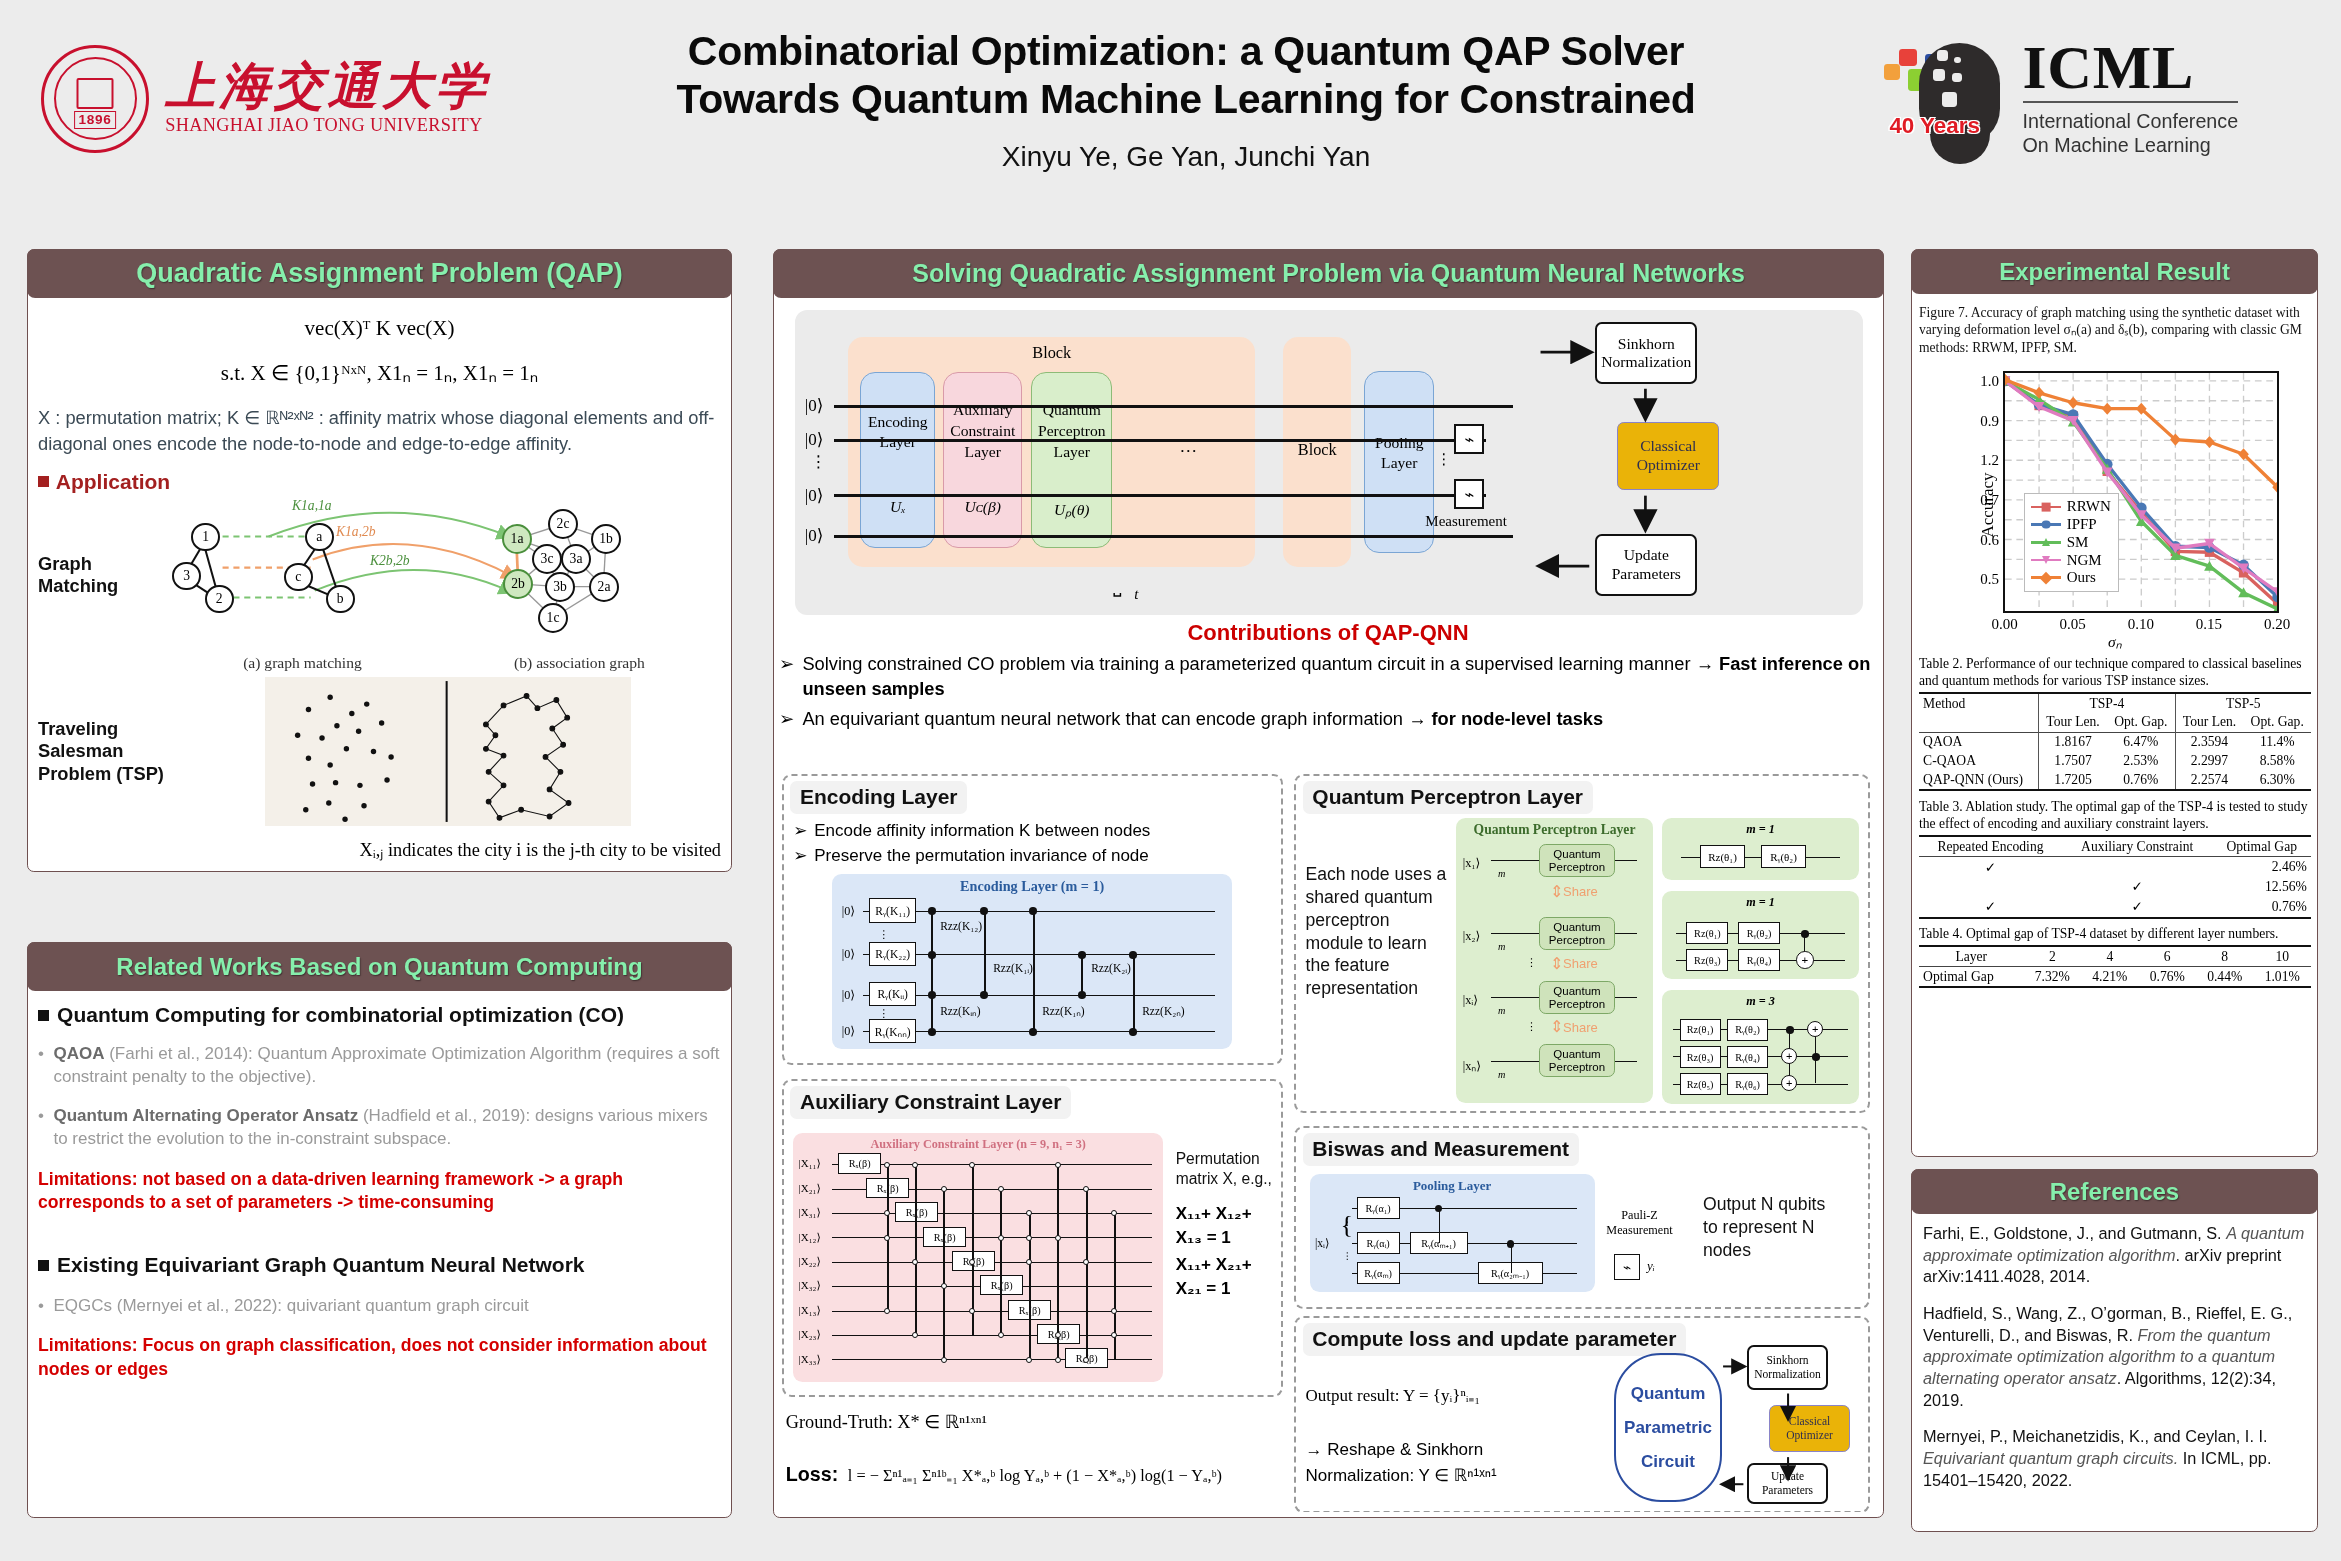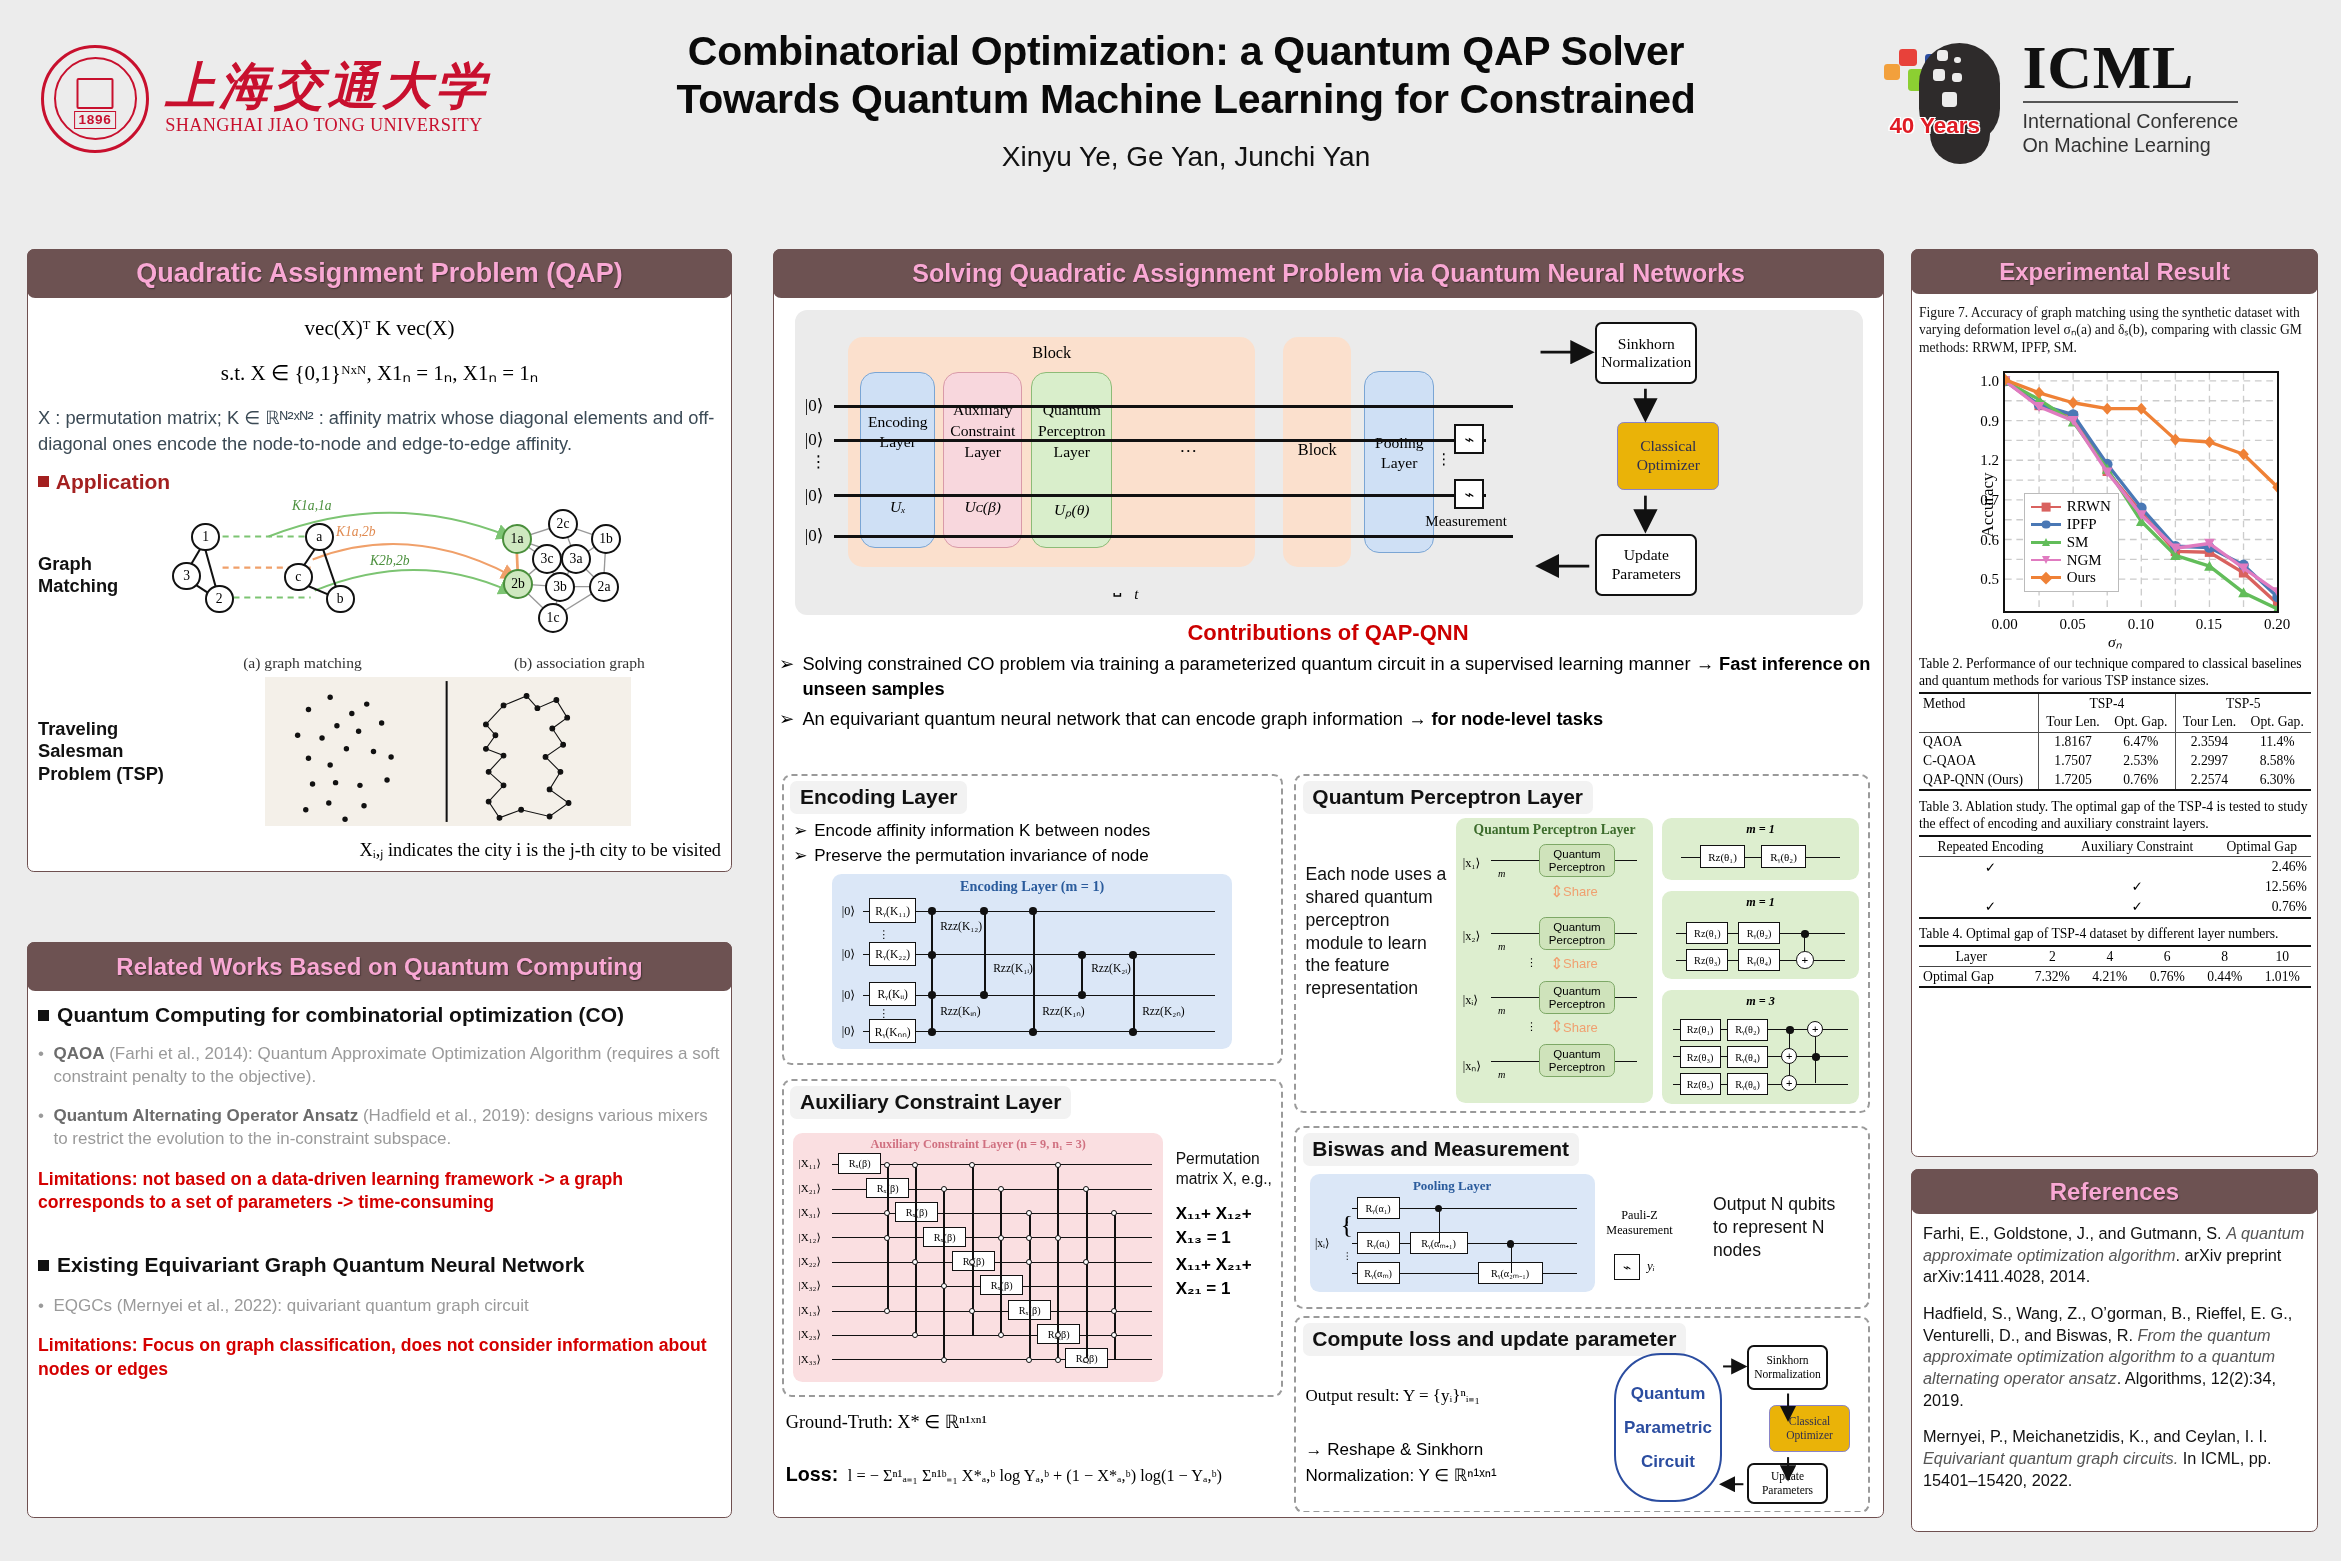--- a/index.html
+++ b/index.html
@@ -39,21 +39,21 @@
   .years { position:absolute; left:5.4px; top:79px; font-size:22.4px; font-weight:bold; color:#e01b24;
      text-shadow: -1.4px -1.4px 0 #fff, 1.4px -1.4px 0 #fff, -1.4px 1.4px 0 #fff, 1.4px 1.4px 0 #fff; white-space:nowrap; }
   .icml-word { display:flex; flex-direction:column; }
   .icml-big { font-family:"Liberation Serif", serif; font-size:62px; font-weight:bold; color:#111; line-height:0.95; letter-spacing:0.7px; }
   .icml-rule { height:2px; background:#555; margin:4.1px 0 5.4px; }
   .icml-sub { font-size:19.7px; color:#333; line-height:1.25; }
 
   
   .panel { position:absolute; background:#ffffff; border:1.4px solid #6f5050; border-radius:6.8px; }
   .panel-head {
-    position:absolute; background:#6d5252; color:#f9a8d4; border-radius:8.1px;
+    position:absolute; background:#6d5252; color:#86efac; border-radius:8.1px;
     display:flex; align-items:center; justify-content:center;
     font-weight:bold; text-shadow:0.7px 0.7px 1.4px rgba(0,0,0,.45);
   }
   .panel-body { position:absolute; overflow:hidden; }
 
   
   #qap-head   { left:27px;  top:249px;  width:705px; height:49px; font-size:27px; }
   #qap-panel  { left:27px;  top:249px;  width:705px; height:623px; z-index:0;}
   #qap-body   { left:38px;  top:306px;  width:683px; height:562px; }
   .formula1 { text-align:center; font-family:"Liberation Serif", serif; font-size:21px; margin-top:9.5px; }
@@ -696,21 +696,21 @@
         <div class="qdot" style="left:125px;top:30.5px;width:7.5px;height:7.5px;"></div>
         <div class="qvwire" style="left:201px;top:69px;height:30px;"></div>
         <div class="qdot" style="left:197px;top:66px;width:7.5px;height:7.5px;"></div>
         <div class="lbl" style="left:33px;top:42px;font-size:9.5px;">⋮</div>
         <div class="lbl" style="left:33px;top:76px;font-size:9.5px;">⋮</div>
       </div>
       <div style="position:absolute;left:306px;top:80px;font-size:12.2px;font-family:'Liberation Serif',serif;text-align:center;width:75px;line-height:1.2;">Pauli-Z Measurement</div>
       <div style="position:absolute;left:318px;top:126px;width:26px;height:26px;border:1.4px solid #111;background:#fff;
            display:flex;align-items:center;justify-content:center;font-size:13.6px;">⌁</div>
       <div style="position:absolute;left:351px;top:130px;font-size:13px;font-family:'Liberation Serif',serif;font-style:italic;">yᵢ</div>
-      <div class="note" style="position:absolute;left:417px;top:65px;width:136px;">Output N qubits to represent N nodes</div>
+      <div class="note" style="position:absolute;left:407px;top:65px;width:136px;">Output N qubits to represent N nodes</div>
     </div>
 
     <div class="dbox" style="left:515px;top:1010px;width:576px;height:197px;">
       <div class="dbox-title" style="margin:5.4px 0 0 6.8px;">Compute loss and update parameter</div>
       <div style="position:absolute;left:9.5px;top:65px;width:285px;font-size:17px;font-family:'Liberation Serif',serif;">Output result:  Y = {yᵢ}ⁿᵢ₌₁</div>
       <div style="position:absolute;left:9.5px;top:119px;width:285px;font-size:17px;line-height:1.5;">→ Reshape &amp; Sinkhorn Normalization:  Y ∈ ℝⁿ¹ˣⁿ¹</div>
       <div style="position:absolute;left:318px;top:35px;width:108px;height:149px;border:2.7px solid #2b4da0;border-radius:47px;
            display:flex;align-items:center;justify-content:center;text-align:center;color:#2b4da0;font-weight:bold;font-size:17px;line-height:2;">Quantum Parametric Circuit</div>
       <div class="sidebox" style="left:451px;top:27px;width:81px;height:45px;font-size:11.5px;">Sinkhorn Normalization</div>
       <div class="sidebox violet" style="left:451px;top:87px;width:81px;height:47px;font-size:11.5px;">Classical Optimizer</div>

